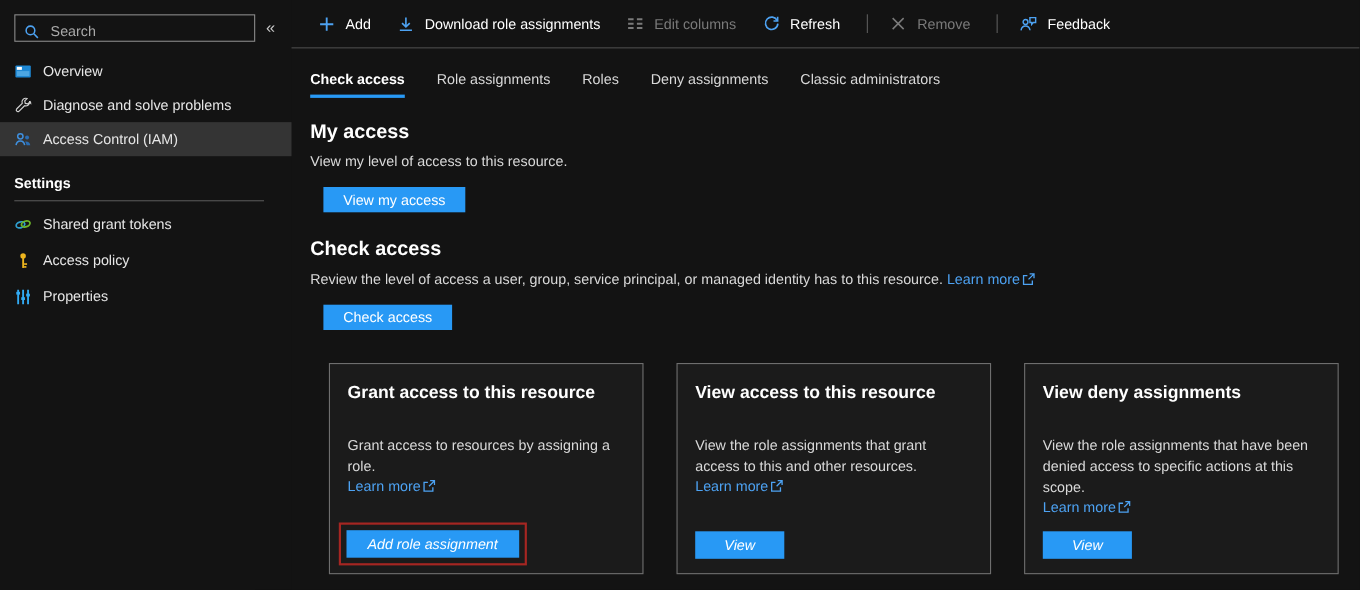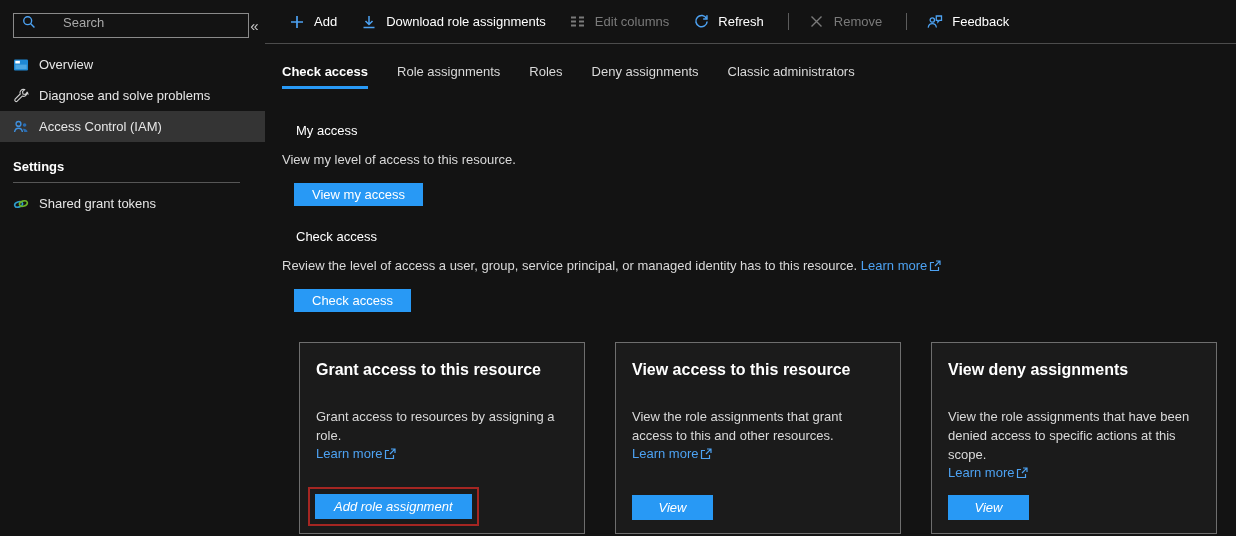--- a/index.html
+++ b/index.html
@@ -6,21 +6,21 @@
   body{
     width:1236px;height:536px;overflow:hidden;
     background:#131313;color:#e6e6e6;
     font-family:"Liberation Sans",sans-serif;font-size:13px;
   }
   .app{display:flex;width:1236px;height:536px;}
 
   
   .sidebar{width:265px;flex:none;padding-top:13px;box-sizing:border-box;background:#131313;}
   .search-row{display:flex;align-items:center;padding:0 5px 0 13px;}
-  .search-box{flex:1;display:flex;align-items:flex-start;gap:24px;border:1px solid #8a8a8a;height:25px;padding:0 7px;box-sizing:border-box;background:transparent;}
+  .search-box{flex:1;display:flex;align-items:flex-end;gap:7px;border:1px solid #8a8a8a;height:25px;padding:0 7px;box-sizing:border-box;background:transparent;}
   .search-box input{flex:1;min-width:0;background:transparent;border:none;outline:none;color:#fff;font:inherit;}
   .search-box input::placeholder{color:#a9a9a9;}
   .collapse-btn{width:28px;text-align:center;color:#c9c9c9;font-size:15px;cursor:pointer;user-select:none;}
   .nav{margin-top:11px;}
   .nav-item{display:flex;align-items:center;gap:10px;height:31px;padding:0 13px;cursor:pointer;}
   .nav-item.selected{background:#343434;}
   .nav-item.settings-row{height:33px;}
   .nav-icon{width:16px;height:16px;flex:none;display:flex;align-items:center;justify-content:center;}
   .nav-label{white-space:nowrap;}
   .settings-header{font-weight:700;color:#fff;padding:17px 13px 8px;}
@@ -31,21 +31,21 @@
   .toolbar{height:44px;flex:none;display:flex;align-items:center;padding-left:24px;border-bottom:1px solid #4c4c4c;box-sizing:border-box;}
   .cmd{display:flex;align-items:center;gap:9px;margin-right:24px;color:#fff;cursor:pointer;white-space:nowrap;}
   .cmd.disabled{color:#7a7a7a;cursor:default;}
   .toolbar-sep{width:1px;height:17px;background:#5c5c5c;margin-right:20px;}
 
   .tabs{display:flex;gap:29px;padding:20px 0 0 17px;}
   .tab{padding-bottom:7px;border-bottom:3px solid transparent;color:#d9d9d9;cursor:pointer;white-space:nowrap;}
   .tab.active{color:#fff;font-weight:700;border-bottom-color:#2899f5;}
 
   .content{flex:1;padding:20px 18px 0 17px;}
-  .section-title{font-weight:400;color:#fff;margin:14px;font-size:13px;}
+  .section-title{font-weight:700;color:#fff;margin:0;font-size:18px;}
   .section-desc{margin:9px 0 0;color:#d9d9d9;line-height:16px;}
   .section-check{margin-top:23px;}
   .btn{display:inline-flex;align-items:center;justify-content:center;background:#2899f5;color:#fff;border:none;font:inherit;height:23px;padding:0 18px;margin:15px 0 0 12px;cursor:pointer;text-align:center;}
   .link{color:#4da2f2;text-decoration:none;cursor:pointer;display:inline-flex;align-items:center;gap:2px;}
 
   .cards{display:flex;gap:30px;margin:30px 0 0 17px;}
   .card{width:286px;height:192px;box-sizing:border-box;background:#1b1b1b;border:1px solid #6e6e6e;padding:17px 16px 13px;display:flex;flex-direction:column;}
   .card-title{font-size:16px;font-weight:600;color:#fff;margin:0;line-height:20px;}
   .card-desc{margin:27px 0 0;color:#d9d9d9;line-height:19px;}
   .card-link{margin-top:1px;}
@@ -112,20 +112,50 @@
       <div class="nav-item settings-row">
         <span class="nav-icon">
           <svg width="16" height="16" viewBox="0 0 16 16">
               <g fill="none" stroke-width="1.6">
                 <ellipse cx="5.6" cy="8.4" rx="4" ry="2.6" stroke="#2f9ece" transform="rotate(-18 5.6 8.4)"></ellipse>
                 <ellipse cx="10.4" cy="7.6" rx="4" ry="2.6" stroke="#6cb52a" transform="rotate(-18 10.4 7.6)"></ellipse>
               </g>
             </svg>
         </span>
         <span class="nav-label">Shared grant tokens</span>
+      </div>
+      <div class="nav-item settings-row">
+        <span class="nav-icon">
+          <svg width="16" height="16" viewBox="0 0 16 16">
+              <g fill="#edb51e">
+                <circle cx="8" cy="3.7" r="2.5"></circle>
+                <rect x="7.2" y="5.6" width="1.7" height="9"></rect>
+                <rect x="8.9" y="10.3" width="2.7" height="1.5"></rect>
+                <rect x="8.9" y="12.9" width="2.1" height="1.5"></rect>
+              </g>
+            </svg>
+        </span>
+        <span class="nav-label">Access policy</span>
+      </div>
+      <div class="nav-item settings-row">
+        <span class="nav-icon">
+          <svg width="16" height="16" viewBox="0 0 16 16">
+              <g stroke="#31aaf3" stroke-width="1.7">
+                <line x1="3.5" y1="1.5" x2="3.5" y2="14.5"></line>
+                <line x1="8" y1="1.5" x2="8" y2="14.5"></line>
+                <line x1="12.5" y1="1.5" x2="12.5" y2="14.5"></line>
+              </g>
+              <g fill="#31aaf3">
+                <rect x="1.8" y="3.3" width="3.4" height="2.5"></rect>
+                <rect x="6.3" y="8.2" width="3.4" height="2.5"></rect>
+                <rect x="10.8" y="5" width="3.4" height="2.5"></rect>
+              </g>
+            </svg>
+        </span>
+        <span class="nav-label">Properties</span>
       </div>
     </div>
   </div>
 
   <div class="main">
 
     <div class="toolbar">
       <div class="cmd">
         <span class="nav-icon">
           <svg width="14" height="14" viewBox="0 0 14 14">

